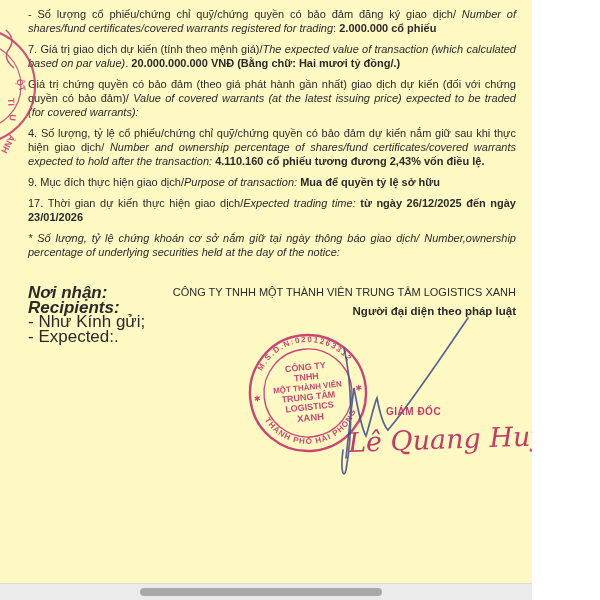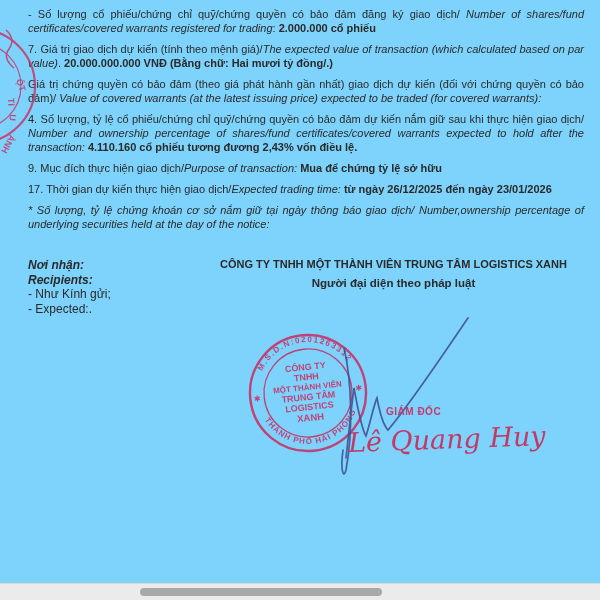--- a/index.html
+++ b/index.html
@@ -1,30 +1,30 @@
 <!DOCTYPE html>
 <html><head>
 <meta charset="utf-8">
 <style>
   html,body{margin:0;padding:0;background:#fff;}
   .page{
-    position:relative;width:600px;height:600px;overflow:hidden;background:#7dd3fc;
+    position:relative;width:532px;height:600px;overflow:hidden;background:#fef9c3;
     font-family:"Liberation Sans",sans-serif;color:#2a2a2a;
   }
   .content{position:absolute;left:28px;right:16px;top:7px;}
   p.para{font-size:11px;line-height:14px;margin:0 0 7px 0;text-align:justify;}
   .r{font-style:normal;font-weight:normal;}
   .i{font-style:italic;}
   .b{font-weight:bold;}
   .sign-row{display:flex;margin-top:27px;}
-  .recipients{width:175px;font-size:12px;line-height:14.5px;}
+  .recipients{width:175px;font-size:17px;line-height:14.5px;}
   .recipients .hdr{font-weight:bold;font-style:italic;}
   .sig-col{flex:1;text-align:center;}
-  .company-name{font-weight:bold;font-size:11px;white-space:nowrap;}
-  .rep-title{font-weight:bold;font-size:11.5px;margin-top:7px;}
+  .company-name{font-weight:normal;font-size:11px;white-space:nowrap;}
+  .rep-title{font-weight:bold;font-size:11.5px;margin-top:7px;text-align:right;}
   .stamp-svg{position:absolute;left:246px;top:331px;}
   .fragment-svg{position:absolute;left:0;top:22px;}
   .sig-svg{position:absolute;left:330px;top:312px;}
   .director-title{
     position:absolute;left:386px;top:406px;font-size:10px;font-weight:bold;
     color:#c5396d;letter-spacing:.5px;
   }
   .signer-name{
     position:absolute;left:348px;top:424px;width:170px;text-align:center;
     font-family:"DejaVu Serif",serif;font-style:italic;font-size:27px;
@@ -42,21 +42,21 @@
 </head>
 <body>
 
 <div class="page">
 
   <div class="content">
     <p class="para"><span class="r">- Số lượng cổ phiếu/chứng chỉ quỹ/chứng quyền có bảo đảm đăng ký giao dịch/ </span><span class="i">Number of shares/fund certificates/covered warrants registered for trading</span><span class="r">: </span><span class="b">2.000.000 cổ phiếu</span></p>
     <p class="para"><span class="r">7. Giá trị giao dịch dự kiến (tính theo mệnh giá)/</span><span class="i">The expected value of transaction (which calculated based on par value)</span><span class="r">. </span><span class="b">20.000.000.000 VNĐ (Bằng chữ: Hai mươi tỷ đồng/.)</span></p>
     <p class="para"><span class="r">Giá trị chứng quyền có bảo đảm (theo giá phát hành gần nhất) giao dịch dự kiến (đối với chứng quyền có bảo đảm)/ </span><span class="i">Value of covered warrants (at the latest issuing price) expected to be traded (for covered warrants):</span></p>
     <p class="para"><span class="r">4. Số lượng, tỷ lệ cổ phiếu/chứng chỉ quỹ/chứng quyền có bảo đảm dự kiến nắm giữ sau khi thực hiện giao dịch/ </span><span class="i">Number and ownership percentage of shares/fund certificates/covered warrants expected to hold after the transaction: </span><span class="b">4.110.160 cổ phiếu tương đương 2,43% vốn điều lệ.</span></p>
-    <p class="para"><span class="r">9. Mục đích thực hiện giao dịch/</span><span class="i">Purpose of transaction: </span><span class="b">Mua để chứng tỷ lệ sở hữu</span></p>
+    <p class="para"><span class="r">9. Mục đích thực hiện giao dịch/</span><span class="i">Purpose of transaction: </span><span class="b">Mua để quyền tỷ lệ sở hữu</span></p>
     <p class="para"><span class="r">17. Thời gian dự kiến thực hiện giao dịch/</span><span class="i">Expected trading time: </span><span class="b"> từ ngày 26/12/2025 đến ngày 23/01/2026</span></p>
     <p class="para"><span class="i">* Số lượng, tỷ lệ chứng khoán cơ sở nắm giữ tại ngày thông báo giao dịch/ Number,ownership percentage of underlying securities held at the day of the notice:</span></p>
 
     <div class="sign-row">
       <div class="recipients">
         <div class="hdr">Nơi nhận:</div>
         <div class="hdr">Recipients:</div>
         <div>- Như Kính gửi;</div>
         <div>- Expected:.</div>
       </div>

